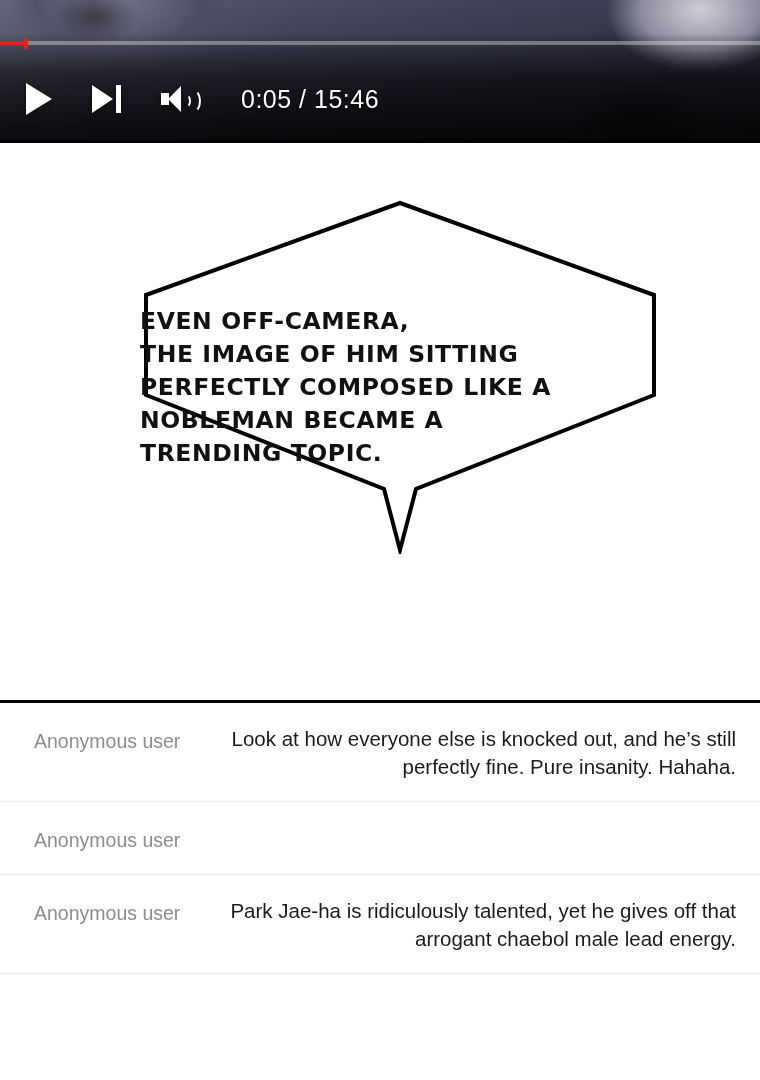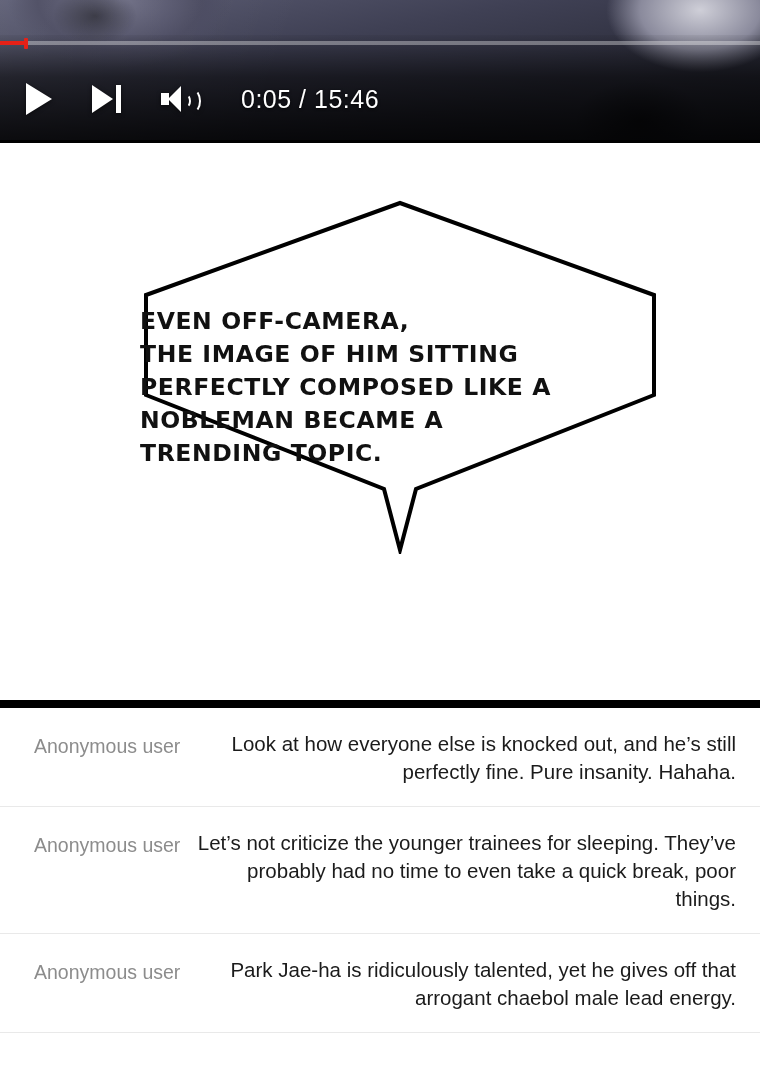--- a/index.html
+++ b/index.html
@@ -193,21 +193,21 @@
     font-weight: 700;
     line-height: 33px;
     letter-spacing: 0.6px;
     color: #111111;
     text-transform: uppercase;
     white-space: pre-line;
   }
 
   
   .comments {
-    border-top: 8px solid #000000;
+    border-top: 3px solid #000000;
     background: #ffffff;
   }
   .comment-row {
     display: flex;
     align-items: flex-start;
     padding: 22px 24px 20px 34px;
     border-bottom: 1px solid #e9e9e9;
     box-sizing: border-box;
   }
   .comment-author {
@@ -277,19 +277,18 @@
   </div>
 </div>
 
 <div class="comments">
   <div class="comment-row">
     <div class="comment-author">Anonymous user</div>
     <div class="comment-body">Look at how everyone else is knocked out, and he’s still perfectly fine. Pure insanity. Hahaha.</div>
   </div>
   <div class="comment-row">
     <div class="comment-author">Anonymous user</div>
-    <div class="comment-body">Let’s not criticize the younger trainees for sleeping. They’ve probably had no time to even take a quick break, poor things.</div>
   </div>
   <div class="comment-row">
     <div class="comment-author">Anonymous user</div>
     <div class="comment-body">Park Jae-ha is ridiculously talented, yet he gives off that arrogant chaebol male lead energy.</div>
   </div>
 </div>
 
 </body></html>

